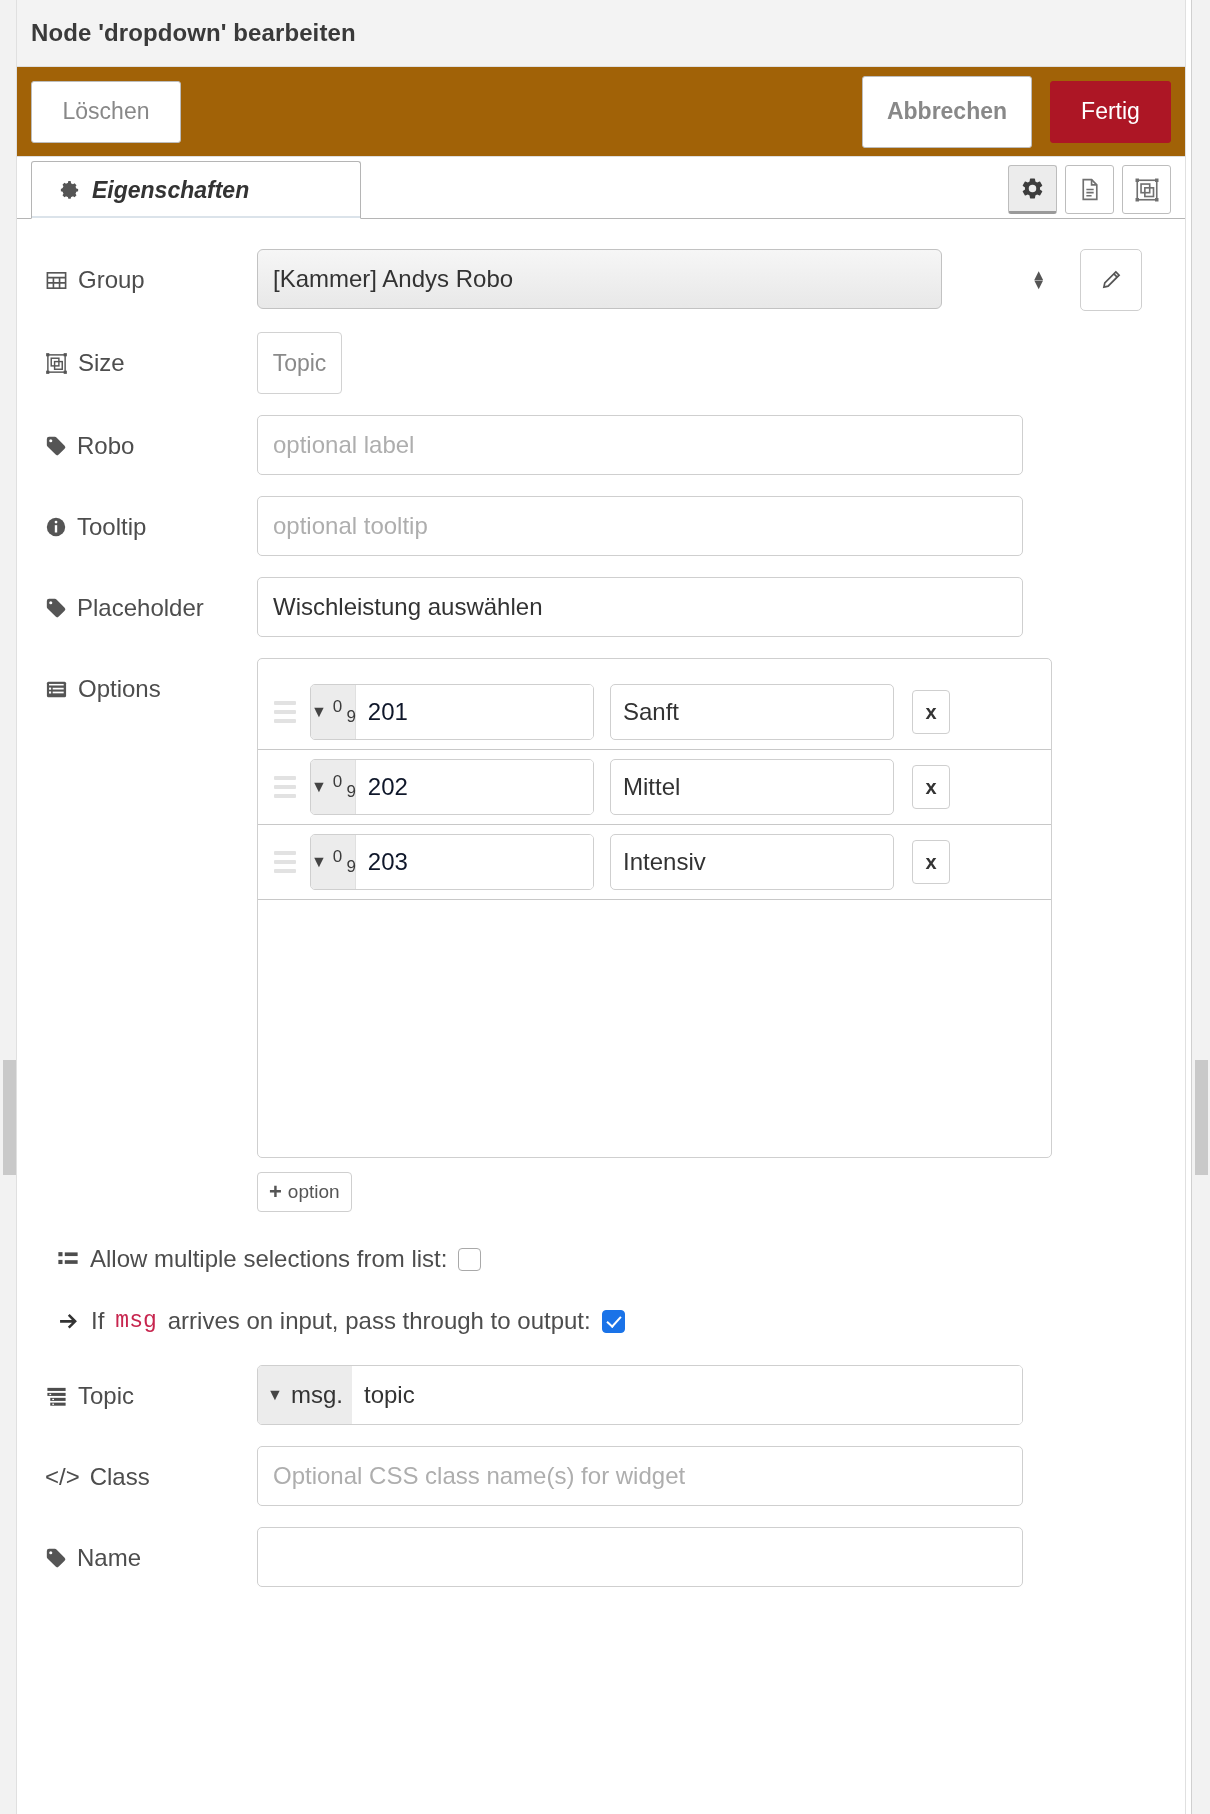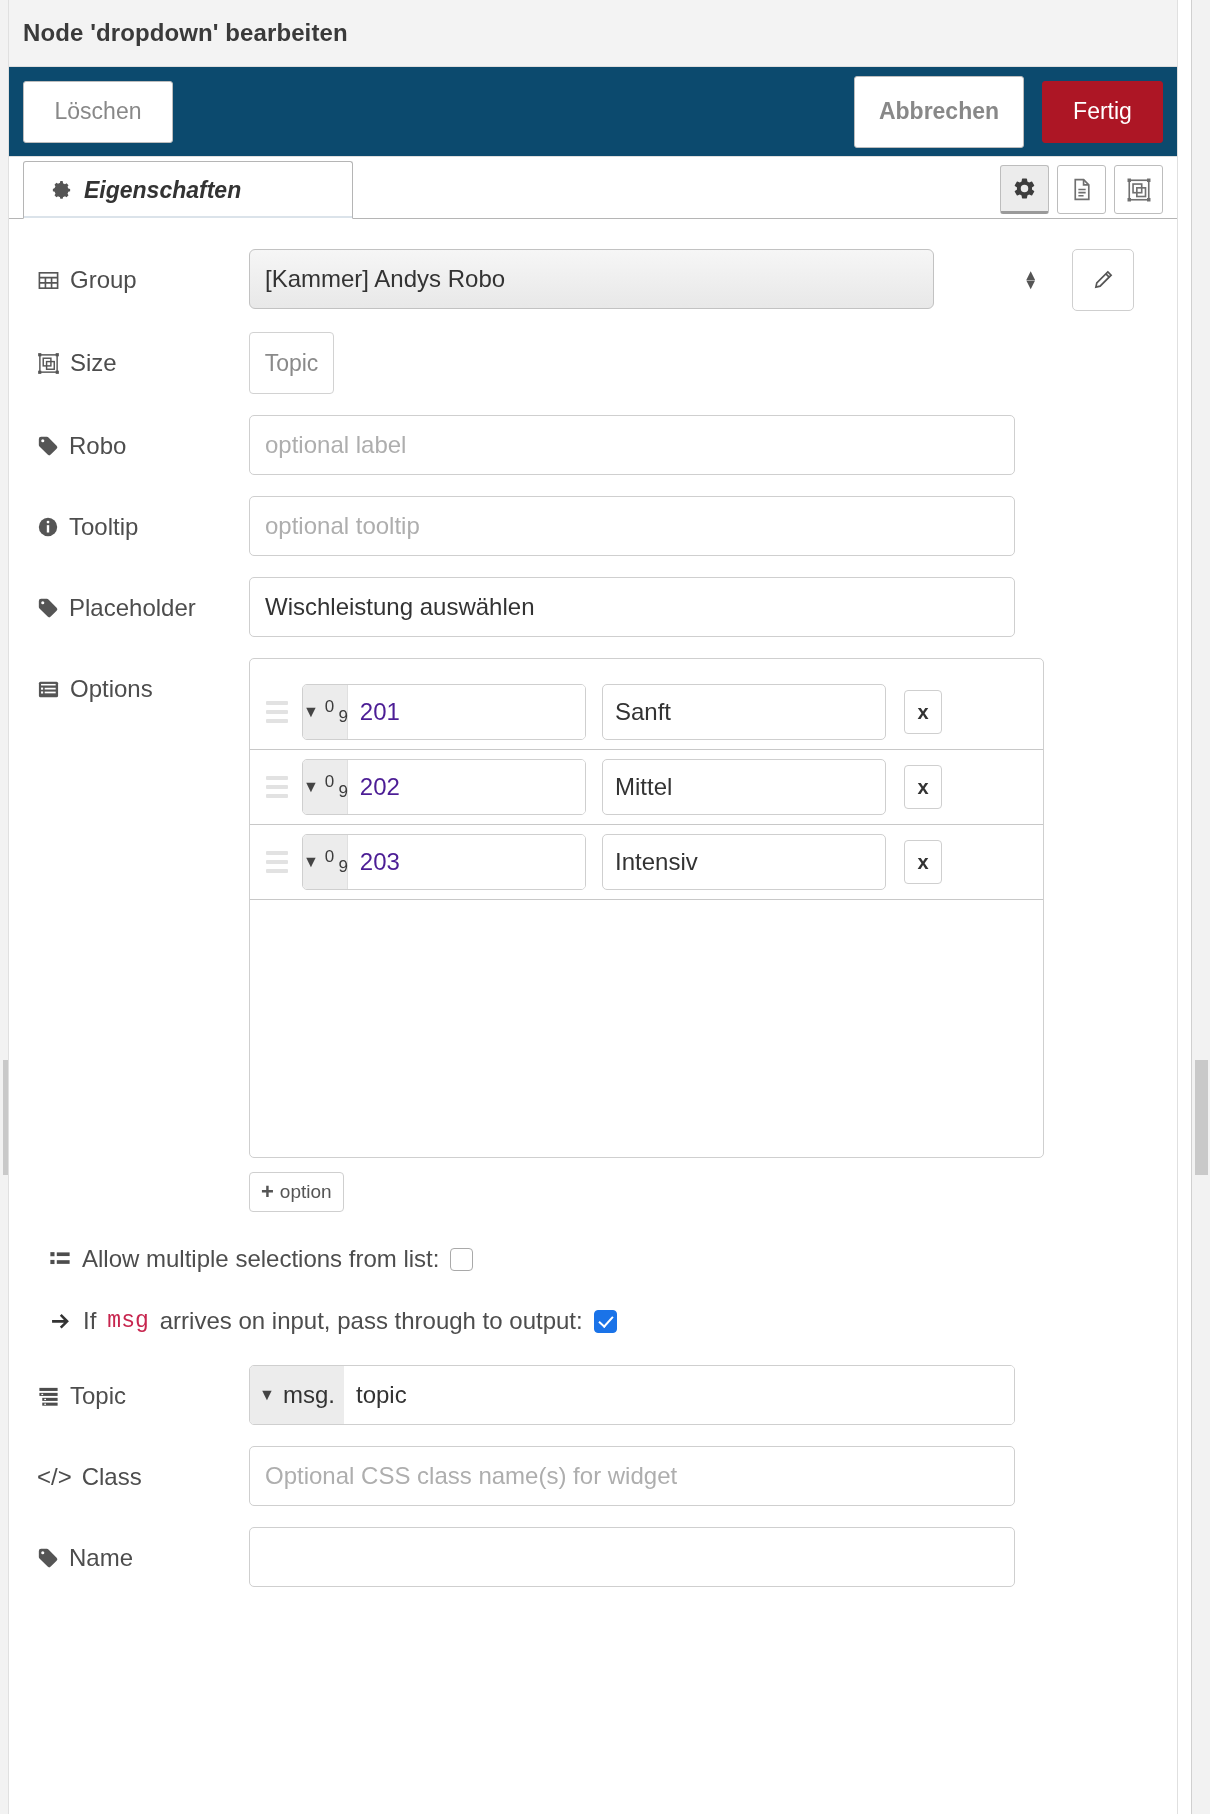--- a/index.html
+++ b/index.html
@@ -30,21 +30,21 @@
   .scroll-thumb {
     position: absolute;
     left: 3px; width: 13px;
     background: #c9c9c9;
     border-radius: 0;
   }
 
   
   .dialog {
     position: absolute;
-    left: 8px; top: 0;
+    left: 16px; top: 0;
     width: 1170px;
     height: 1814px;
     background: #ffffff;
     border-left: 1px solid #e0e0e0;
     border-right: 1px solid #e0e0e0;
   }
 
   
   .titlebar {
     height: 67px;
@@ -57,21 +57,21 @@
   .titlebar .title {
     font-size: 24px;
     font-weight: bold;
     color: #3a3a3a;
     letter-spacing: .1px;
   }
 
   
   .actionbar {
     height: 90px;
-    background: #0c4a6e;
+    background: #a16207;
     border-bottom: 1px solid #dedede;
     display: flex;
     align-items: center;
     padding: 0 14px;
   }
   .btn {
     font-family: "Liberation Sans", sans-serif;
     font-size: 23px;
     border-radius: 3px;
     cursor: pointer;
@@ -279,21 +279,21 @@
     font-size: 17px;
     color: #3b3b3b;
   }
   .num-ico .n0 { position: absolute; left: 0; top: -2px; }
   .num-ico .n9 { position: absolute; right: -1px; bottom: -2px; }
   .value-combo input {
     flex: 1 1 auto;
     border: 0; outline: none;
     font-size: 24px;
     font-family: "Liberation Sans", sans-serif;
-    color: #4c1d95;
+    color: #0f172a;
     padding: 0 12px;
     background: #fff;
   }
   .label-input {
     width: 284px; height: 56px;
     border: 1px solid #cfcfcf;
     border-radius: 5px;
     font-size: 24px;
     font-family: "Liberation Sans", sans-serif;
     color: #333;

